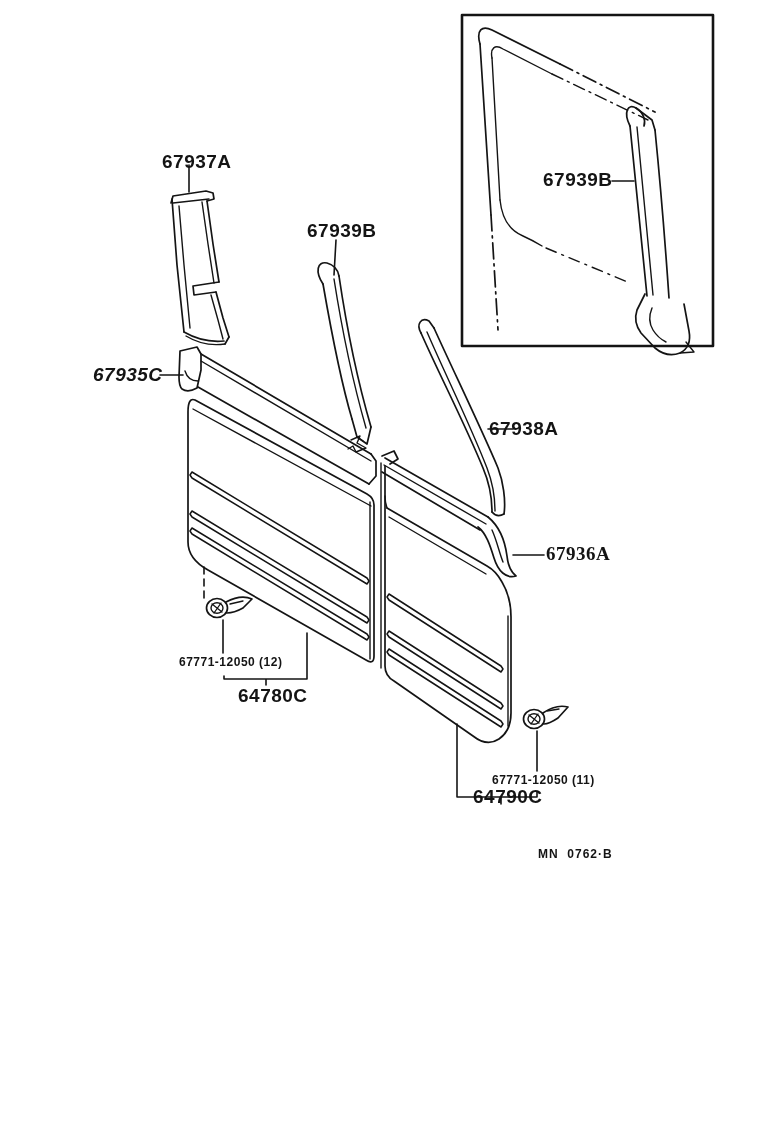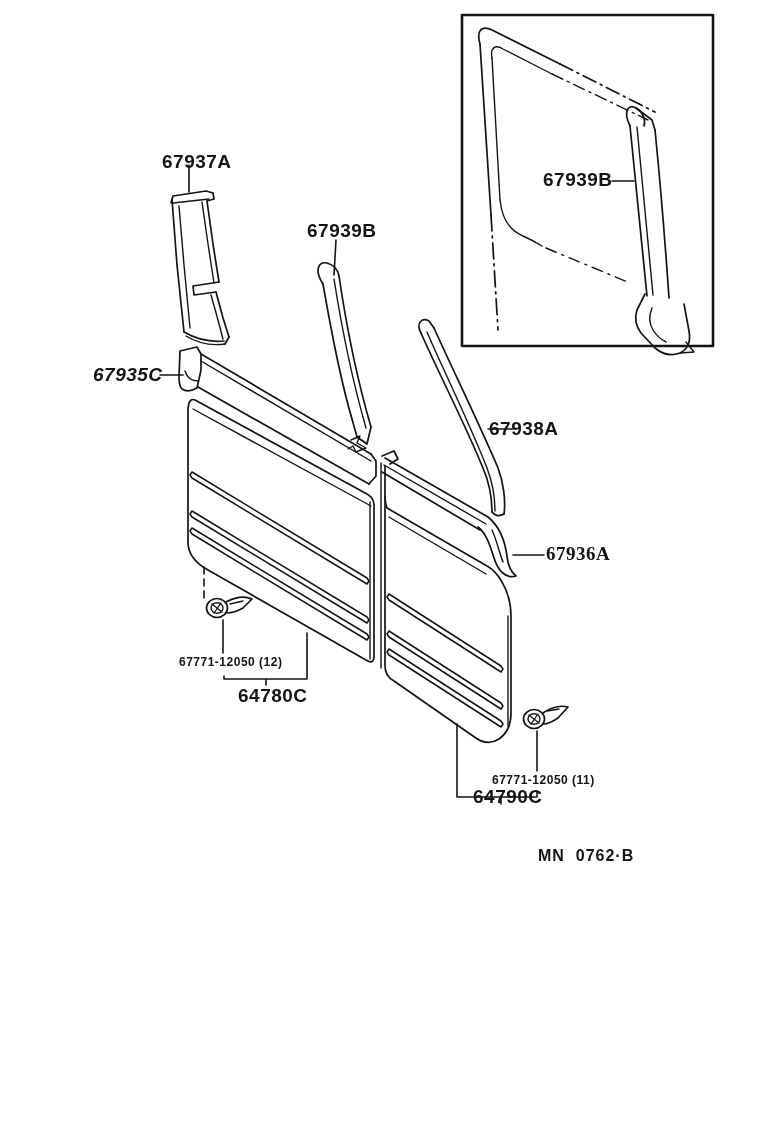--- a/index.html
+++ b/index.html
@@ -15,21 +15,21 @@
     position:absolute;
     color:#141414;
     font-weight:700;
     white-space:pre;
     letter-spacing:.5px;
     line-height:1;
     -webkit-font-smoothing:none;
   }
   .lbl.big{font-size:19px;}
   .lbl.med{font-size:12px;}
-  .lbl.code{font-size:16px;letter-spacing:1px;}
+  .lbl.code{font-size:12px;letter-spacing:1px;}
 </style>
 </head>
 <body>
 
 <div id="stage">
 
   <svg id="art" width="776" height="1132" viewBox="0 0 776 1132" fill="none" stroke="#141414" stroke-width="1.7" stroke-linecap="round" stroke-linejoin="round">
 
     <g>
       <rect x="462" y="15" width="251" height="331" stroke-width="2.6"></rect>

